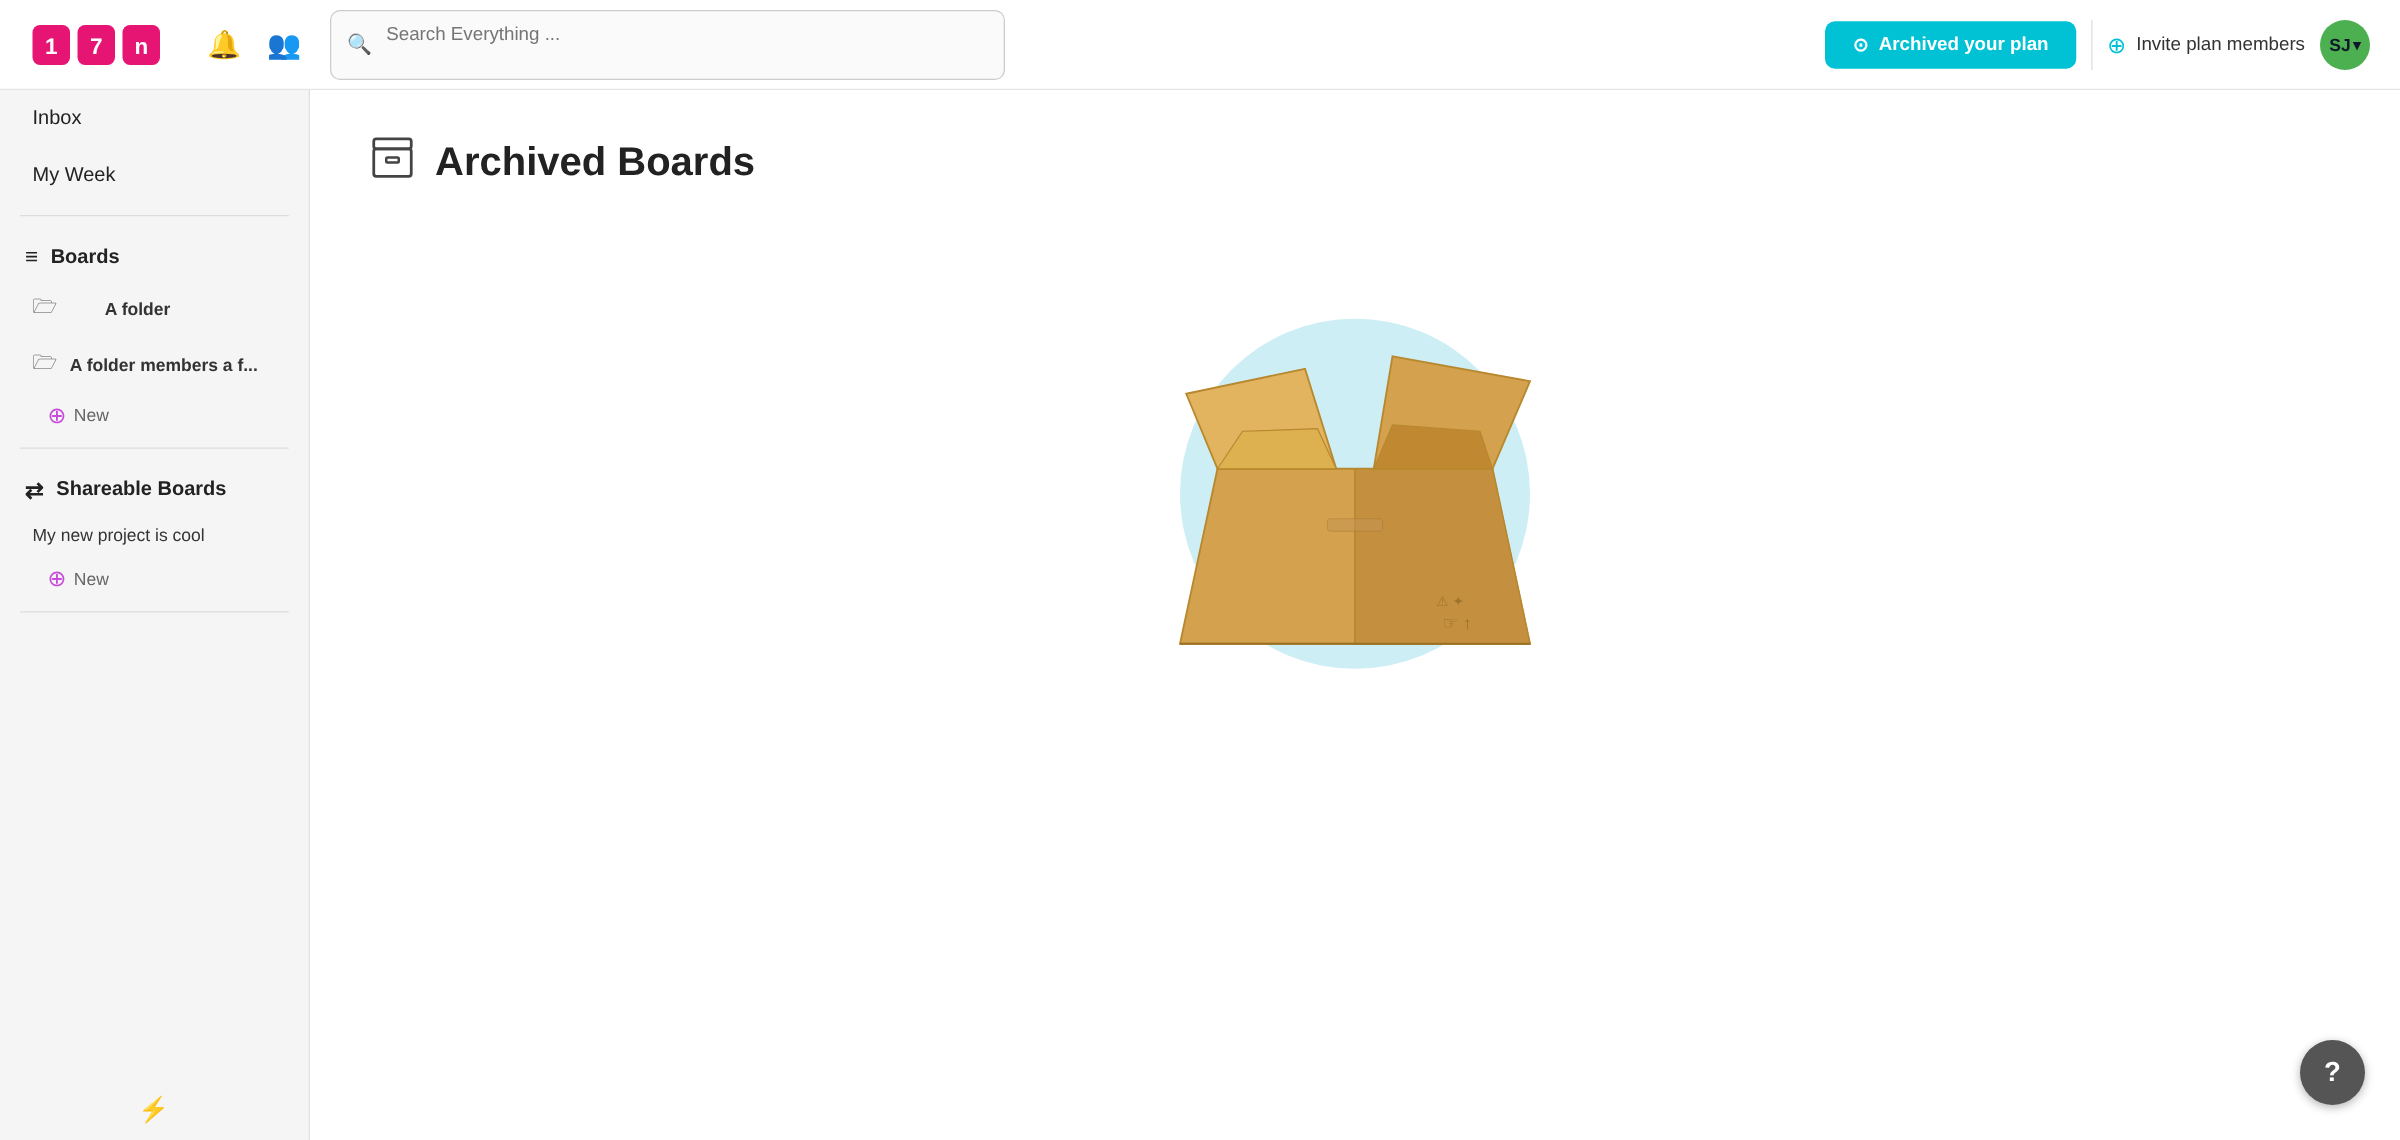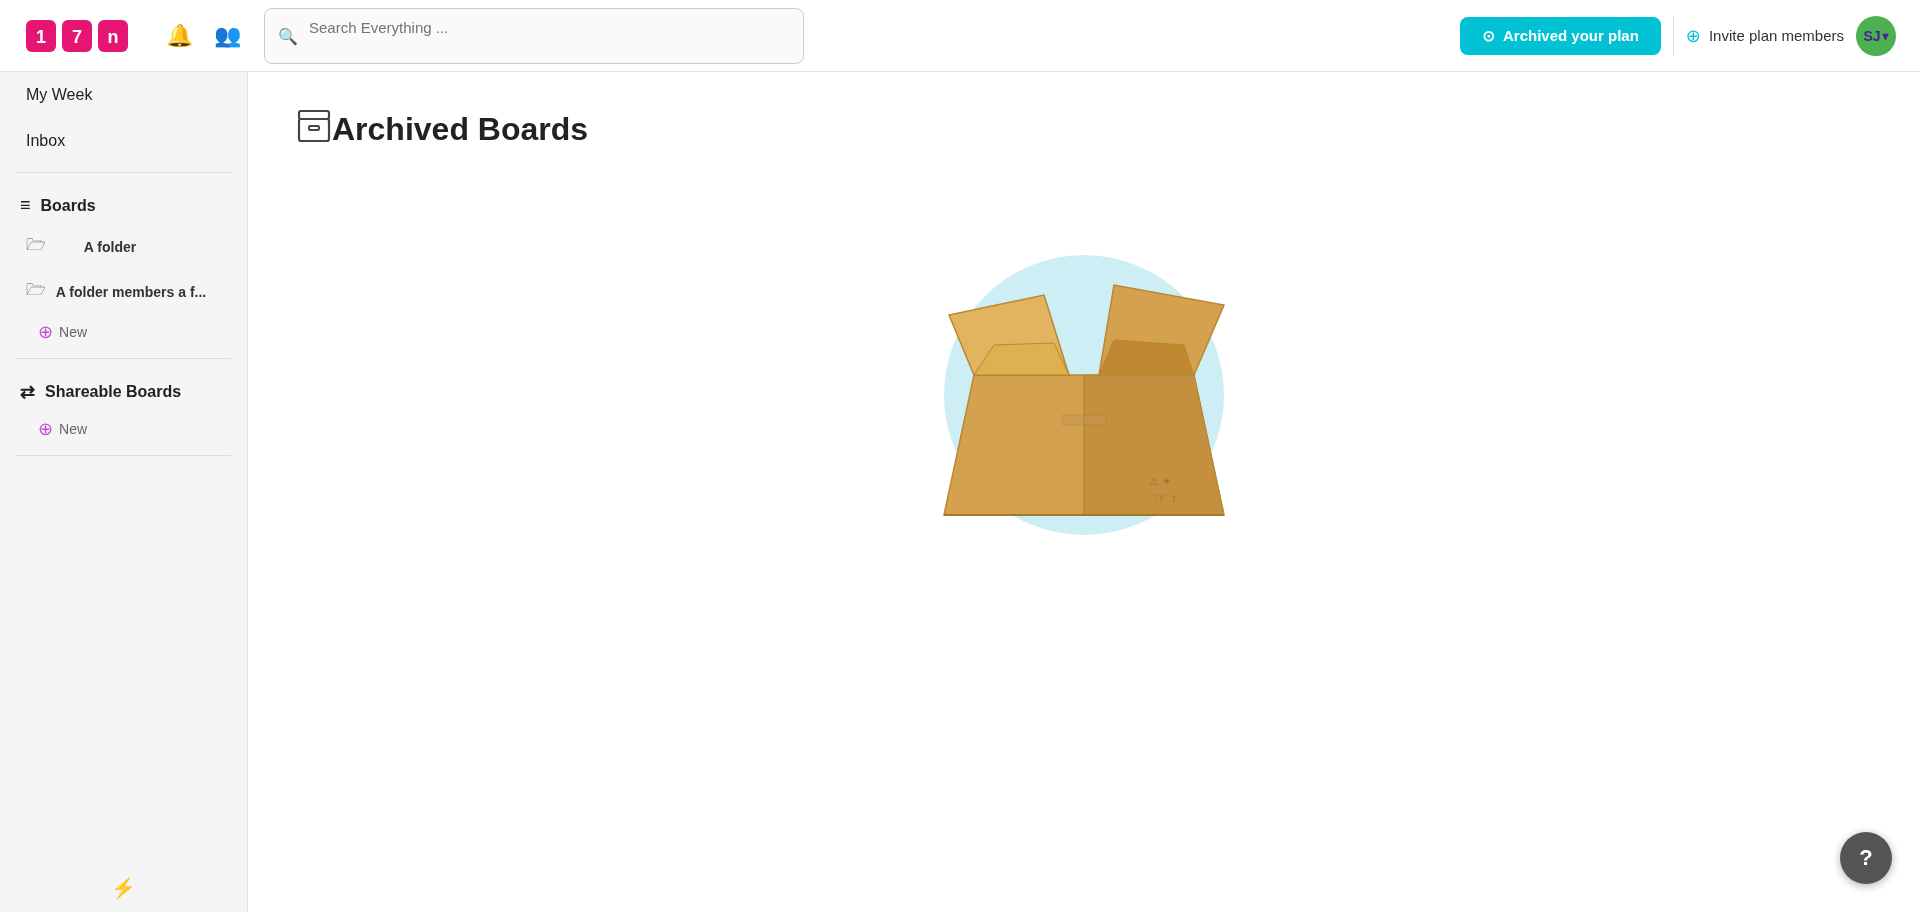--- a/index.html
+++ b/index.html
@@ -41,21 +41,21 @@
       white-space: nowrap;
     }
     .divider-v { width: 1px; height: 40px; background: #ddd; }
     .invite-btn {
       display: flex; align-items: center; gap: 8px;
       background: transparent; color: #333; border: none;
       font-size: 15px; font-weight: 500; cursor: pointer; white-space: nowrap;
     }
     .avatar {
       width: 40px; height: 40px; border-radius: 50%;
-      background: #4caf50; color: #4c1d95; display: flex; align-items: center;
+      background: #4caf50; color: #0f172a; display: flex; align-items: center;
       justify-content: center; font-size: 14px; font-weight: 700; cursor: pointer;
       position: relative;
     }
     .avatar-caret { font-size: 12px; margin-left: 2px; }
 
     
     .main-layout { display: flex; flex: 1; overflow: hidden; }
 
     
     .sidebar {
@@ -92,21 +92,21 @@
     .lightning-btn {
       background: transparent; border: none; cursor: pointer;
       font-size: 20px; color: #555;
     }
 
     
     .content {
       flex: 1; overflow-y: auto; background: #fff; position: relative;
     }
     .page-header {
-      display: flex; align-items: center; 
+      display: flex; align-items: center; gap: 16px;
       padding: 36px 48px 24px;
     }
     .page-title {
       font-size: 32px; font-weight: 600; color: #222;
     }
     .archive-icon { font-size: 28px; color: #444; }
 
     
     .empty-state {
       display: flex; align-items: center; justify-content: center;
@@ -174,25 +174,25 @@
       <span class="avatar-caret">▾</span>
     </div>
   </div>
 </div>
 
 <div class="main-layout">
 
   <div class="sidebar">
 
     <div class="sidebar-item">
+      <span>Inbox</span>
+    </div>
+
+    <div class="sidebar-item">
       <span>My Week</span>
-    </div>
-
-    <div class="sidebar-item">
-      <span>Inbox</span>
     </div>
 
     <div class="sidebar-divider"></div>
 
     <div class="sidebar-section-header">
       <span style="font-size:18px;">≡</span>
       <span>Boards</span>
     </div>
 
 
@@ -211,20 +211,23 @@
       <span>New</span>
     </div>
 
     <div class="sidebar-divider"></div>
 
     <div class="sidebar-section-header">
       <span style="font-size:18px;">⇄</span>
       <span>Shareable Boards</span>
     </div>
 
+    <div class="sidebar-sub-item">
+      <span>My new project is cool</span>
+    </div>
 
     <div class="new-btn">
       <span class="new-plus">⊕</span>
       <span>New</span>
     </div>
 
     <div class="sidebar-divider"></div>
 
     <div class="sidebar-bottom">
       <button class="lightning-btn">⚡</button>

